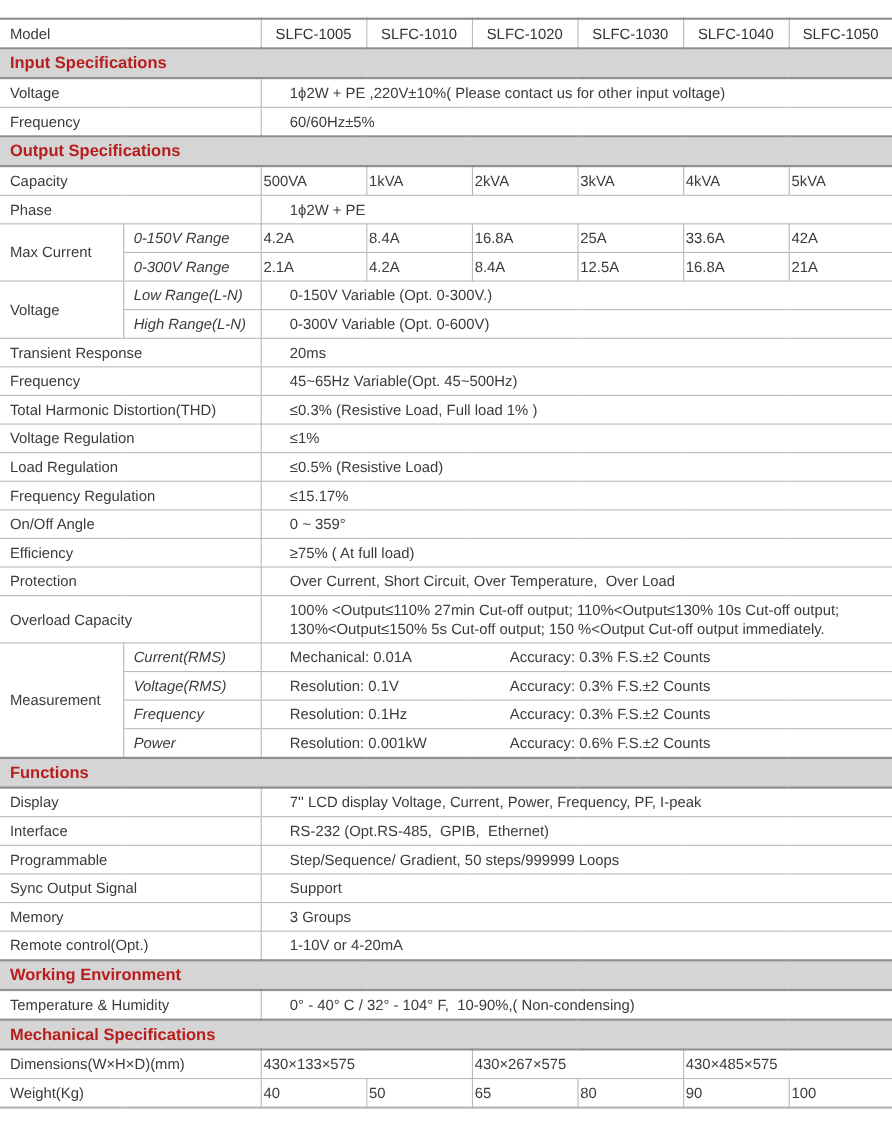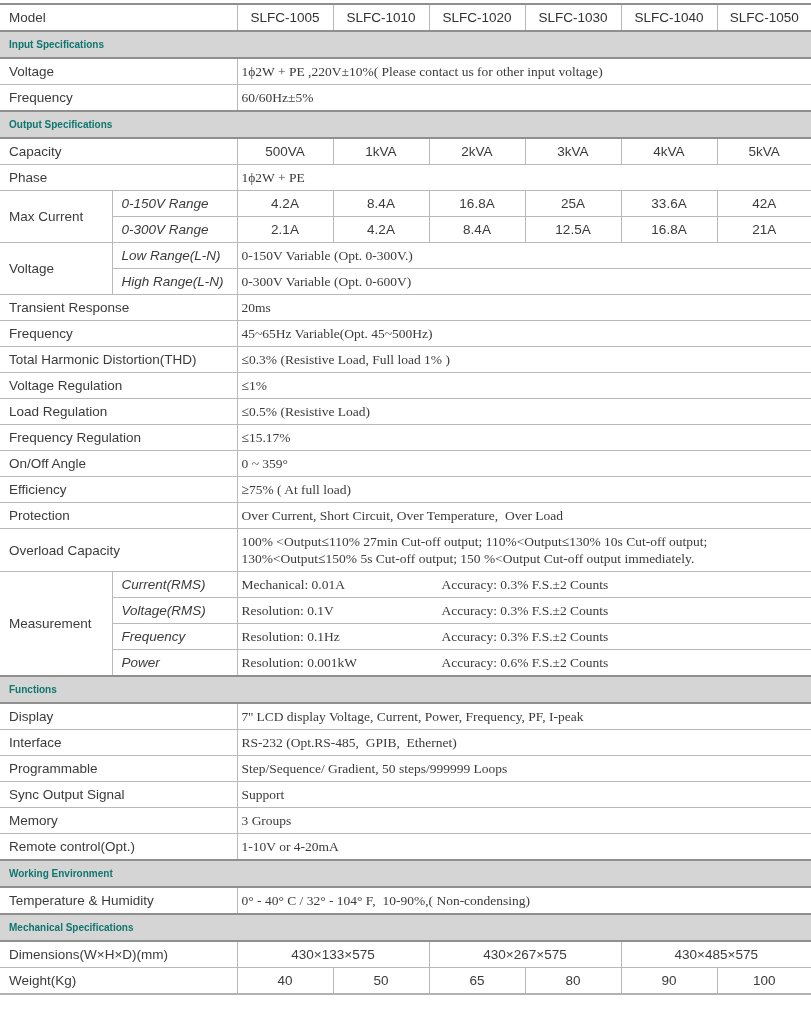--- a/index.html
+++ b/index.html
@@ -6,47 +6,47 @@
   body {
     width:811px;
     font-family:"Liberation Sans","DejaVu Sans",sans-serif;
     color:#3b3b3b;
     -webkit-font-smoothing:antialiased;
   }
   table.spec {
     border-collapse:collapse;
     table-layout:fixed;
     width:811px;
-    margin-top:3px;
+    margin-top:16px;
     border-top:2px solid #8f8f8f;
     border-bottom:2px solid #b2b2b2;
     font-size:13.5px;
   }
   td {
     border-right:1px solid #b9b9b9;
     border-bottom:1px solid #b9b9b9;
     padding:4px 8px;
     line-height:17px;
     vertical-align:middle;
     overflow:hidden;
   }
   tr td:last-child { border-right:none; }
   td.lbl  { padding-left:9px; }
   td.sub  { padding-left:9px;font-style:italic; }
-  td.c    { text-align:center; padding:4px 2px; }
-  td.val  { padding-left:4px; white-space:pre-wrap;font-family:Liberation Serif, serif; }
+  td.c    { padding:4px 2px; }
+  td.val  { padding-left:26px; white-space:pre-wrap; }
   td.model{ font-weight:normal; text-align:center; color:#323232; padding:4px 2px; }
   tr.band td {
     background:#d5d5d5;
     border-top:2px solid #8f8f8f;
     border-bottom:2px solid #8f8f8f;
     border-right:none;
     font-weight:bold;
-    font-size:10px;
-    color:#0f766e;
+    font-size:15px;
+    color:#b91c1c;
     padding:3px 0 3px 9px;
     line-height:19px;
   }
   span.res { display:inline-block; width:200px; }
 </style>
 </head>
 <body>
 
 <table class="spec">
   <colgroup>

